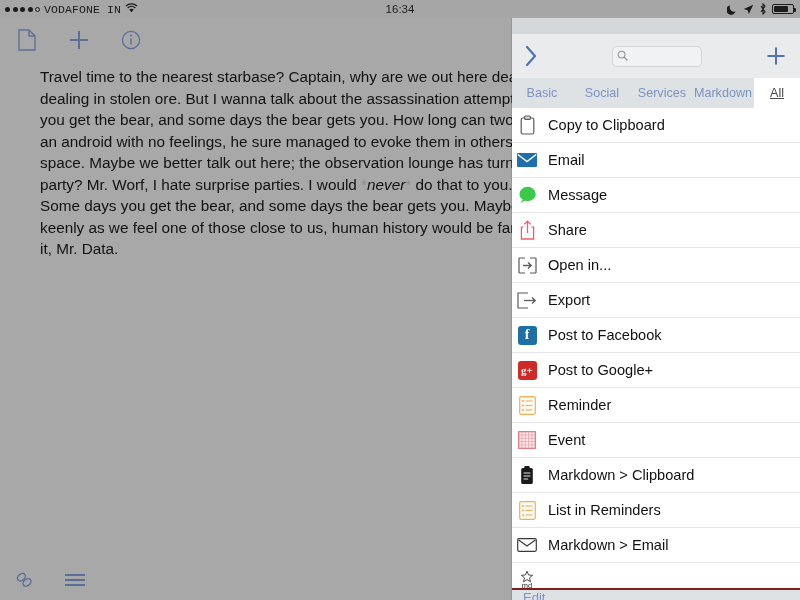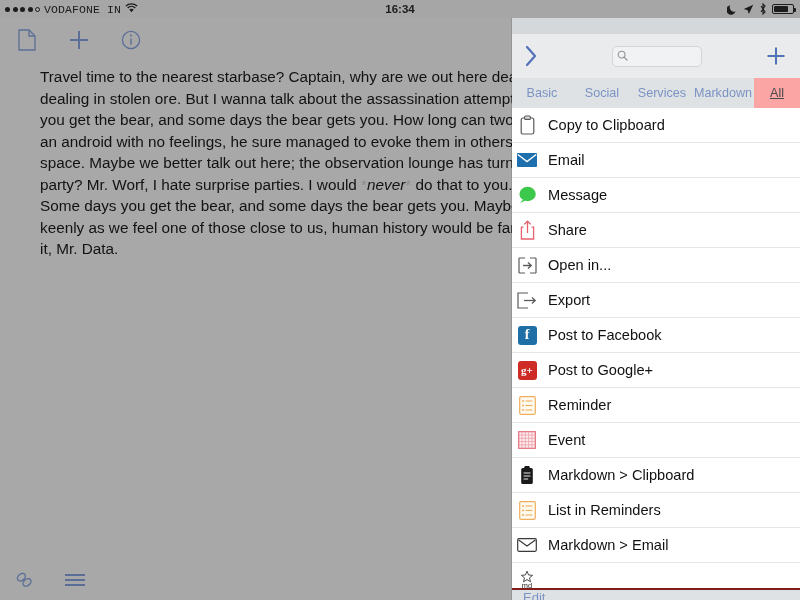--- a/index.html
+++ b/index.html
@@ -17,21 +17,21 @@
     background: #a6a6a6;
     display: flex; align-items: center;
     font-size: 11px; color: #1c1c1c;
     z-index: 40;
   }
   .sb-left { display: flex; align-items: center; gap: 4px; padding-left: 5px; width: 300px; font-family: Liberation Mono, monospace; }
   .sb-dots { display: flex; align-items: center; gap: 2.5px; }
   .sb-dot { width: 5px; height: 5px; border-radius: 50%; background: #1c1c1c; }
   .sb-dot.empty { background: transparent; border: 1px solid #1c1c1c; width: 5px; height: 5px; }
   .sb-carrier { font-size: 11.5px; letter-spacing: .1px; }
-  .sb-center { flex: 1; text-align: center; font-size: 11.5px; font-weight: 700; }
+  .sb-center { flex: 1; text-align: center; font-size: 11.5px; font-weight: 400; }
   .sb-right { width: 300px; display: flex; align-items: center; justify-content: flex-end; gap: 5px; padding-right: 6px; }
   .sb-right svg { display: block; }
   .battery { width: 22px; height: 10px; border: 1px solid #1c1c1c; border-radius: 2px; position: relative; }
   .battery::after { content: ""; position: absolute; right: -3px; top: 3px; width: 2px; height: 4px; background: #1c1c1c; border-radius: 0 1px 1px 0; }
   .battery-fill { position: absolute; left: 1px; top: 1px; bottom: 1px; background: #1c1c1c; border-radius: 1px; }
 
   
   .editor {
     position: absolute; top: 18px; left: 0; width: 800px; height: 582px;
     background: #a8a8a8;
@@ -90,21 +90,21 @@
   .panel-tabs {
     height: 30px; flex: 0 0 30px;
     background: #dfe2e4;
     display: flex; align-items: stretch;
     font-size: 12.6px;
   }
   .tab {
     flex: 1; display: flex; align-items: center; justify-content: center;
     color: #7b93c4; white-space: nowrap; padding: 0 2px;
   }
-  .tab.active { background: #fca5a5; color: #4a4a4a; text-decoration: underline; }
+  .tab.active { background: #ffffff; color: #4a4a4a; text-decoration: underline; }
 
   .panel-list { flex: 1; overflow: hidden; background: #fff; }
   .row {
     height: 35px; display: flex; align-items: center;
     border-bottom: 1px solid #e6e6e6;
     padding-left: 0;
   }
   .row-icon { width: 30px; height: 22px; display: flex; align-items: center; justify-content: center; flex: 0 0 30px; }
   .row-label { margin-left: 6px; font-size: 14.6px; color: #111; white-space: nowrap; }
 

